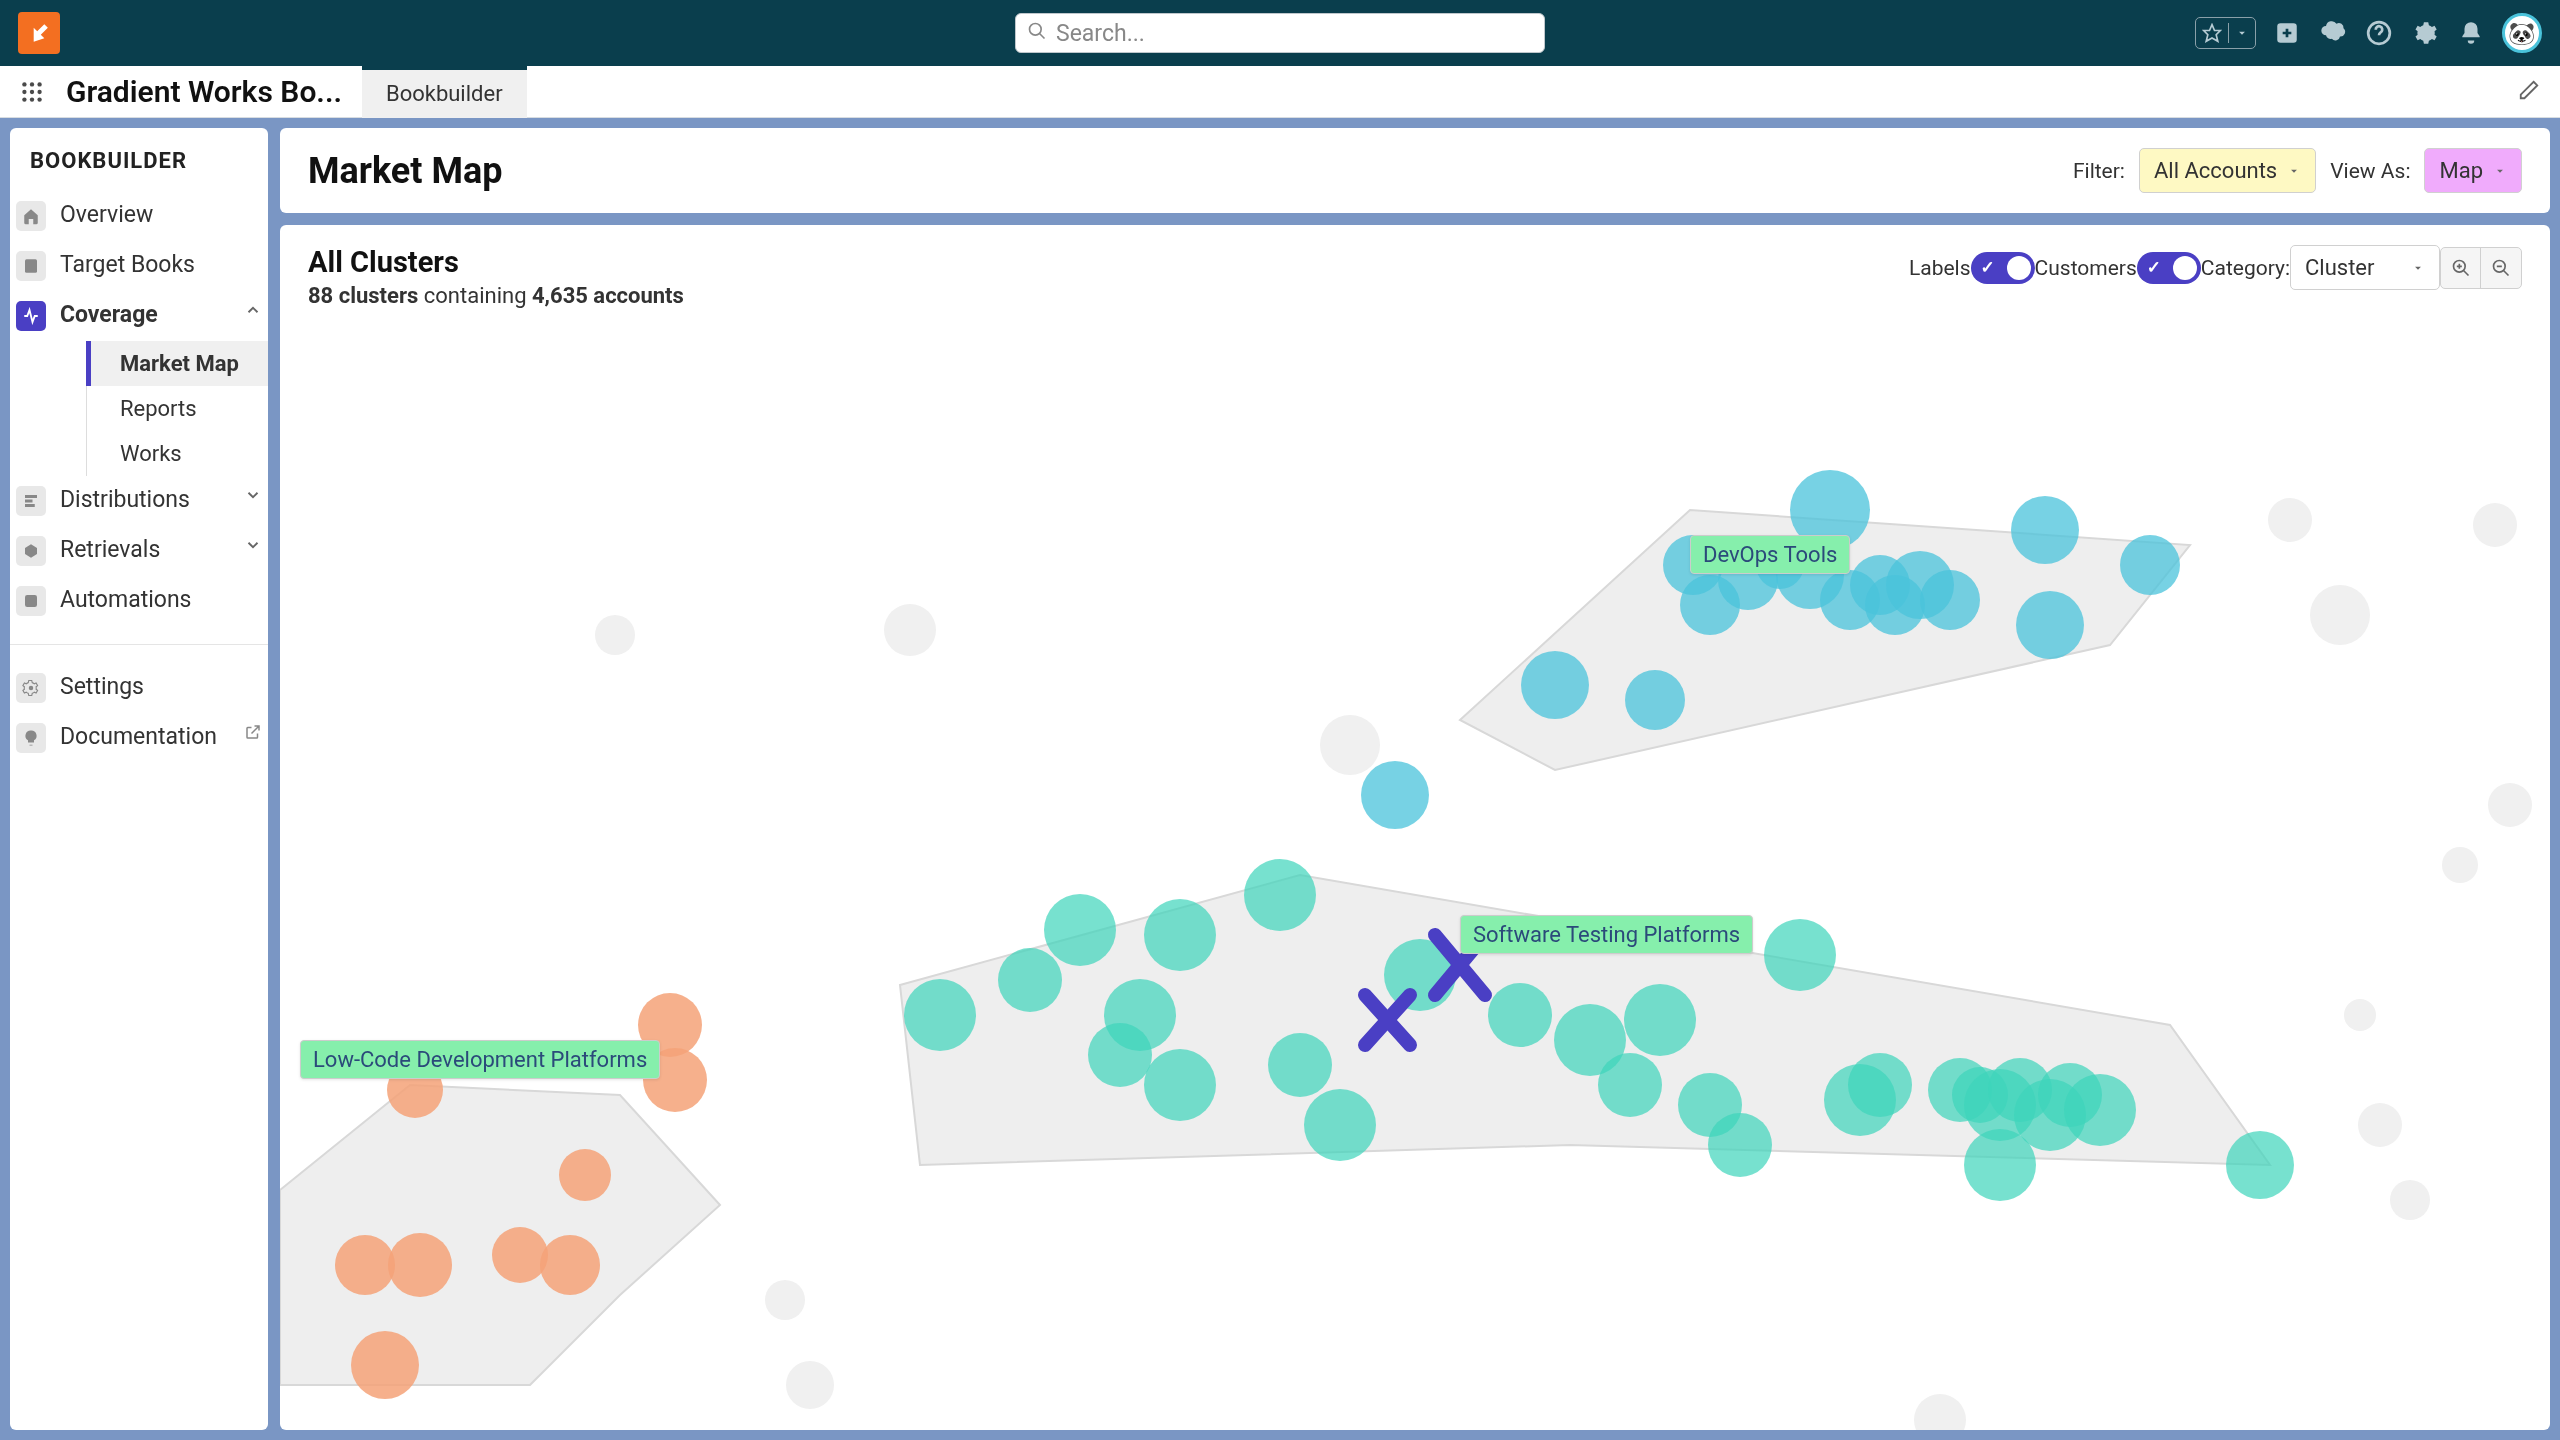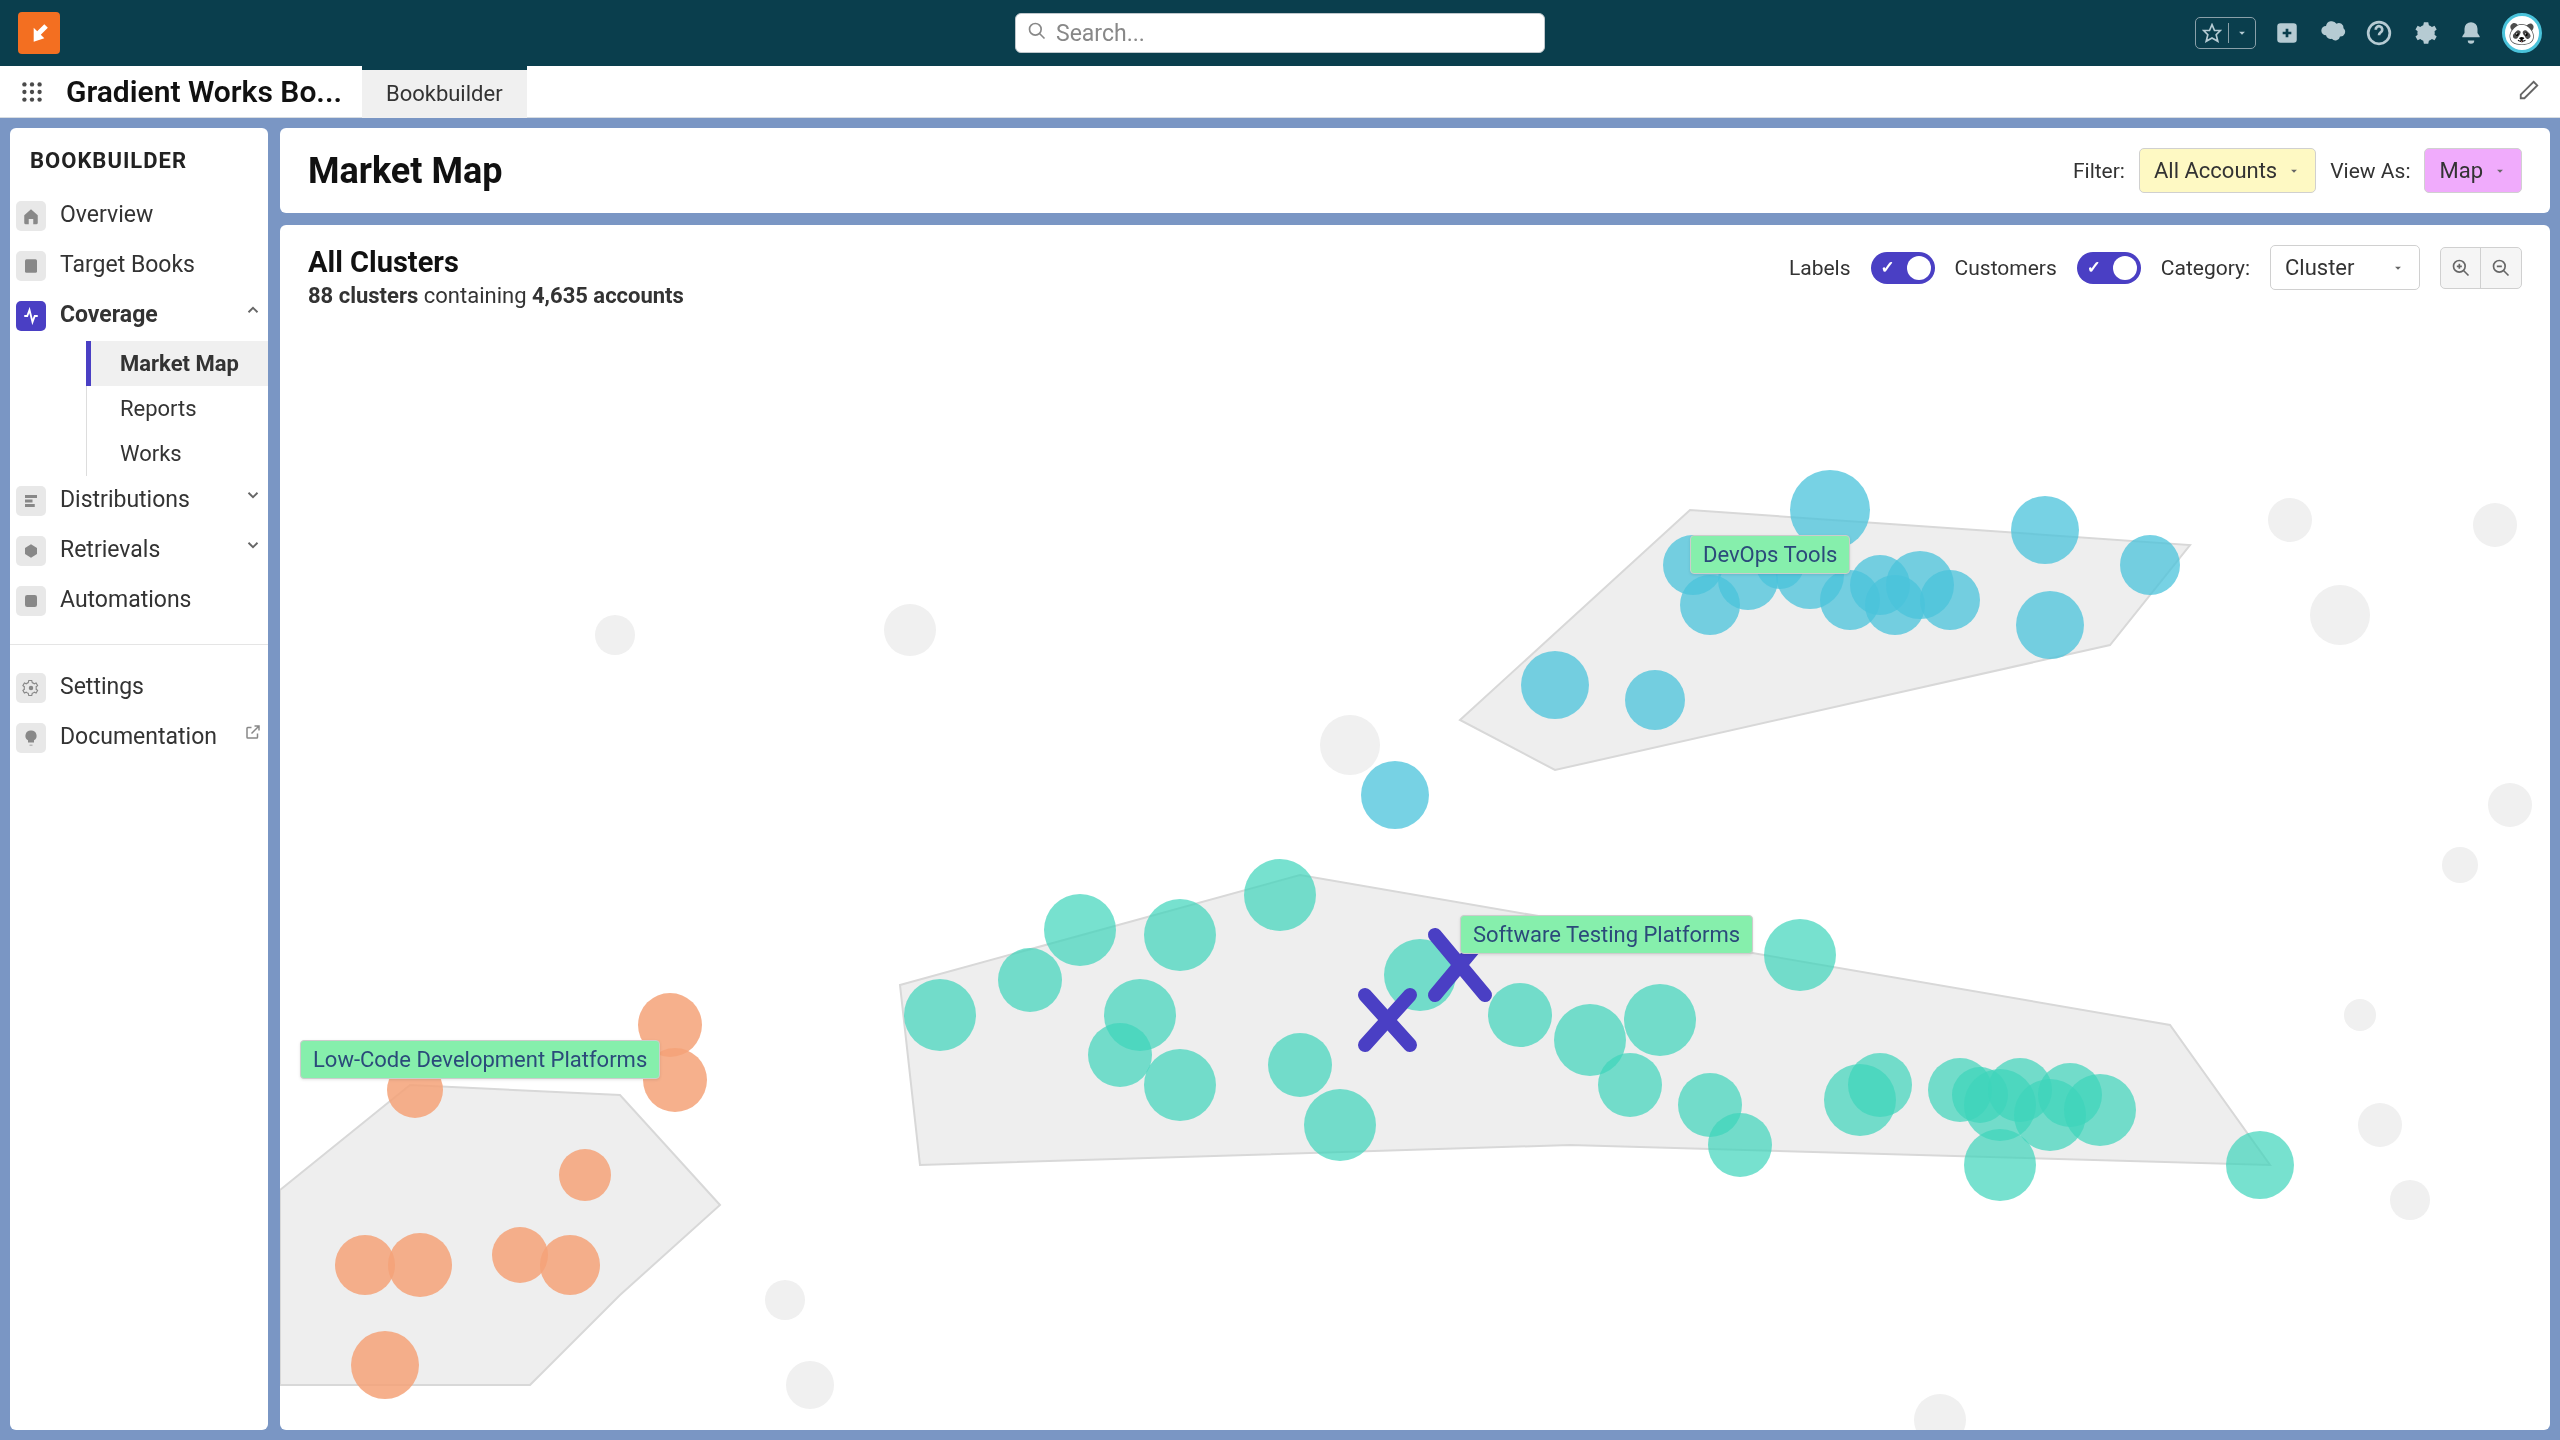--- a/index.html
+++ b/index.html
@@ -52,21 +52,21 @@
 .header-controls { margin-left: auto; display: flex; align-items: center; gap: 14px; }
 .ctrl-label { font-size: 21px; color: #333; }
 .dropdown { display: flex; align-items: center; gap: 10px; padding: 9px 14px; border: 1px solid #d0d0d0; border-radius: 5px; background: #fef9c3; font-size: 22px; color: #333; cursor: pointer; }
 
 
 .map-panel { flex: 1; background: #fff; border-radius: 6px; position: relative; overflow: hidden; }
 .map-header { display: flex; align-items: flex-start; padding: 20px 28px 10px; }
 .map-header-left h2 { font-size: 29px; font-weight: 700; color: #111; }
 .map-header-left .sub { font-size: 22px; color: #333; margin-top: 4px; }
 .map-header-left .sub b { font-weight: 700; }
-.map-controls { margin-left: auto; display: flex; align-items: center; gap: 20px; }
+.map-controls { margin-left: auto; display: flex; align-items: center; }
 .toggle { width: 64px; height: 32px; background: #4a3fc4; border-radius: 16px; position: relative; cursor: pointer; }
 .toggle::after { content: ''; position: absolute; right: 4px; top: 4px; width: 24px; height: 24px; background: #fff; border-radius: 50%; }
 .toggle::before { content: '✓'; position: absolute; left: 10px; top: 5px; color: #fff; font-size: 17px; font-weight: bold; }
 .zoom-btns { display: flex; gap: 0; border: 1px solid #d0d0d0; border-radius: 5px; overflow: hidden; background: #f5f5f5; }
 .zoom-btn { width: 40px; height: 40px; display: flex; align-items: center; justify-content: center; cursor: pointer; color: #666; }
 .zoom-btn:first-child { border-right: 1px solid #d0d0d0; }
 
 
 .map-svg { position: absolute; top: 90px; left: 0; right: 0; bottom: 0; }
 .cluster-label { background: #86efac; border: 1px solid #ccc; border-radius: 4px; padding: 6px 12px; font-size: 22px; color: #2b4a7a; position: absolute; white-space: nowrap; box-shadow: 0 1px 3px rgba(0,0,0,0.1); }

